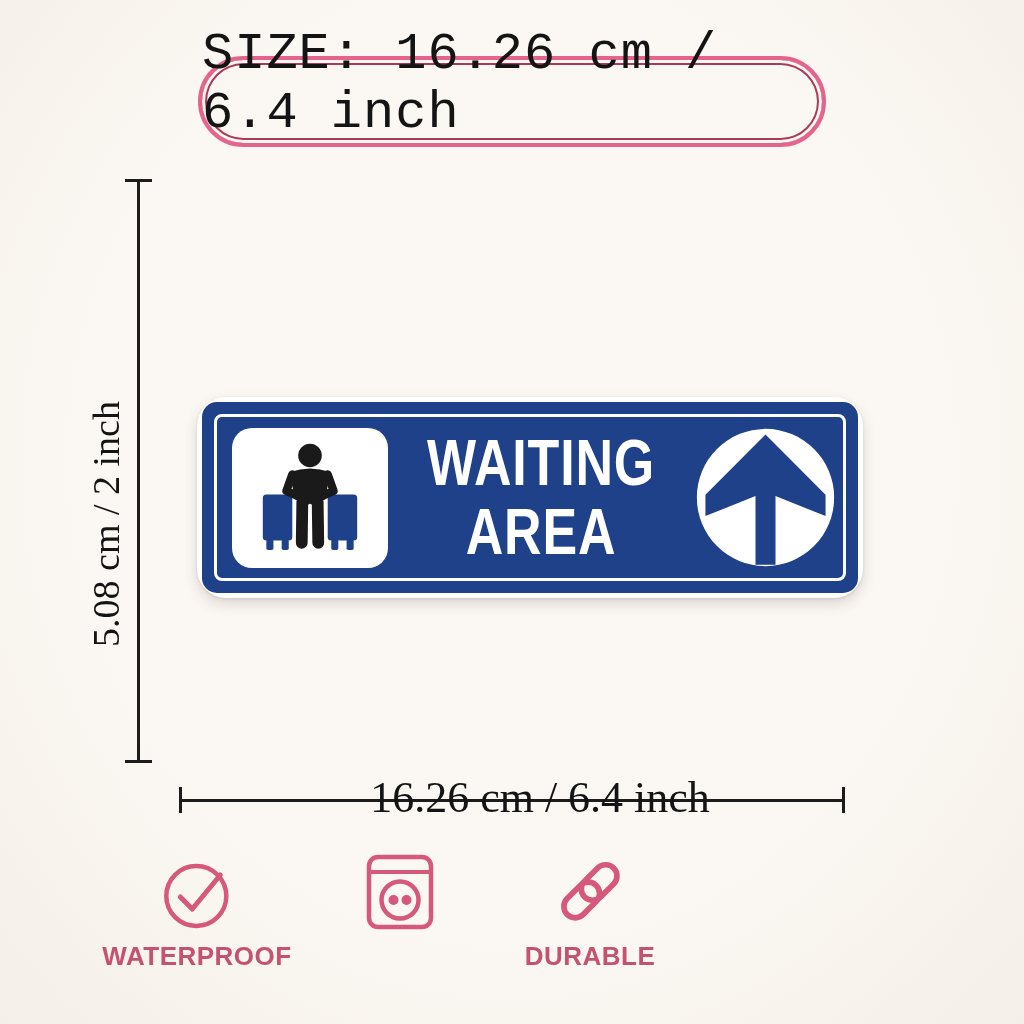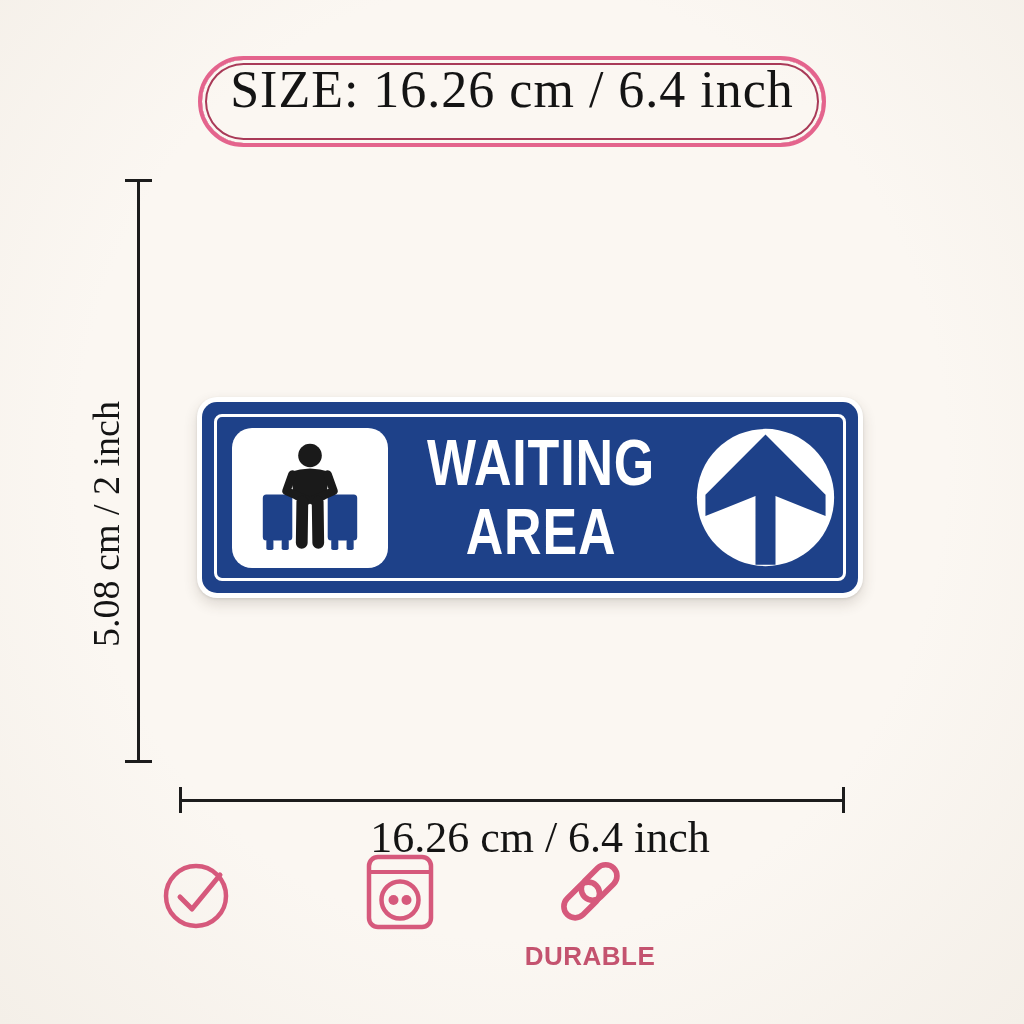--- a/index.html
+++ b/index.html
@@ -9,39 +9,39 @@
   }
   *{margin:0;padding:0;box-sizing:border-box;}
   body{font-family:"Liberation Serif",serif;}
   #canvas{position:relative;width:1024px;height:1024px;overflow:hidden;
     background:radial-gradient(ellipse at 50% 45%, var(--background) 60%, #f4efe8 100%);}
 
   
   .size-badge{position:absolute;left:198px;top:56px;width:628px;height:91px;
     border:4px solid var(--badge-border);border-radius:46px;
     box-shadow:inset 0 0 0 3px var(--background), inset 0 0 0 5px var(--badge-inner-line);
-    display:flex;align-items:flex-start;justify-content:center;}
+    display:flex;align-items:flex-end;justify-content:center;font-family:Liberation Mono, monospace;}
   .size-badge-text{font-size:52px;color:var(--text-black);letter-spacing:1px;}
 
   
   .dim{position:absolute;background:var(--line-black);}
   .vline{left:137px;top:180px;width:3px;height:582px;}
   .vcap-top{left:125px;top:179px;width:27px;height:3px;}
   .vcap-bottom{left:125px;top:760px;width:27px;height:3px;}
   .vdim-label{position:absolute;left:106px;top:524px;transform:translate(-50%,-50%) rotate(-90deg);
     white-space:nowrap;font-size:38px;color:var(--text-black);}
   .hline{left:179px;top:799px;width:666px;height:3px;}
   .hcap-left{left:179px;top:787px;width:3px;height:26px;}
   .hcap-right{left:842px;top:787px;width:3px;height:26px;}
-  .hdim-label{position:absolute;left:540px;top:812px;transform:translateX(-50%);
+  .hdim-label{position:absolute;left:540px;top:772px;transform:translateX(-50%);
     white-space:nowrap;font-size:44px;color:var(--text-black);text-align:center;}
 
   
   .sign{position:absolute;left:197px;top:397px;width:666px;height:201px;background:var(--white);
-    border-radius:20px;padding:5px;box-shadow:0 6px 14px rgba(60,50,40,.16),0 1px 3px rgba(0,0,0,.10);}
+    border-radius:29px;padding:5px;box-shadow:0 6px 14px rgba(60,50,40,.16),0 1px 3px rgba(0,0,0,.10);}
   .sign-face{width:100%;height:100%;background:var(--sign-blue);border-radius:15px;
     position:relative;display:flex;align-items:center;}
   .sign-inner-line{position:absolute;inset:12px;border:3.5px solid var(--white);border-radius:8px;}
   .sign-icon-square{width:156px;height:140px;background:var(--white);border-radius:20px;
     margin-left:30px;display:flex;align-items:center;justify-content:center;z-index:1;}
   .sign-title{flex:1;text-align:center;color:var(--white);font-family:"Liberation Sans",sans-serif;
     font-weight:bold;font-size:65px;line-height:1.05;transform:scaleX(.8);letter-spacing:1px;z-index:1;}
   .sign-arrow{margin-right:21px;z-index:1;display:flex;}
 
   
@@ -116,20 +116,21 @@
 
   <div class="features">
 
     <div class="feature">
       <div class="feature-icon-box">
         <svg width="82" height="80" viewBox="0 0 82 80">
           <circle cx="40" cy="44" r="30" class="pink-stroke" stroke-width="4.5"></circle>
           <path d="M24,45 L36,57 L64,23" class="pink-stroke" stroke-width="5"></path>
         </svg>
       </div>
+      <div class="feature-label">WATERPROOF</div>
     </div>
 
 
     <div class="feature">
       <div class="feature-icon-box">
         <svg width="72" height="78" viewBox="0 0 72 78">
           <rect x="5" y="4" width="62" height="70" rx="9" class="pink-stroke" stroke-width="4.5"></rect>
           <line x1="5" y1="19" x2="67" y2="19" class="pink-stroke" stroke-width="4"></line>
           <circle cx="36" cy="47" r="18.5" class="pink-stroke" stroke-width="4.5"></circle>
           <circle cx="29.5" cy="47" r="5" class="pink-fill"></circle>

